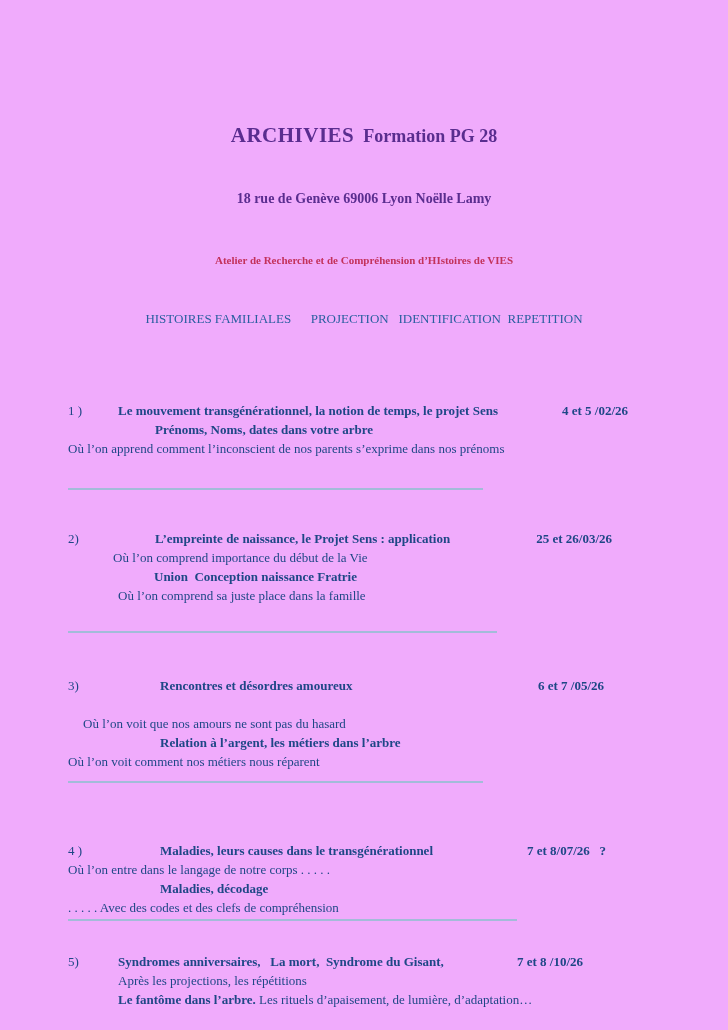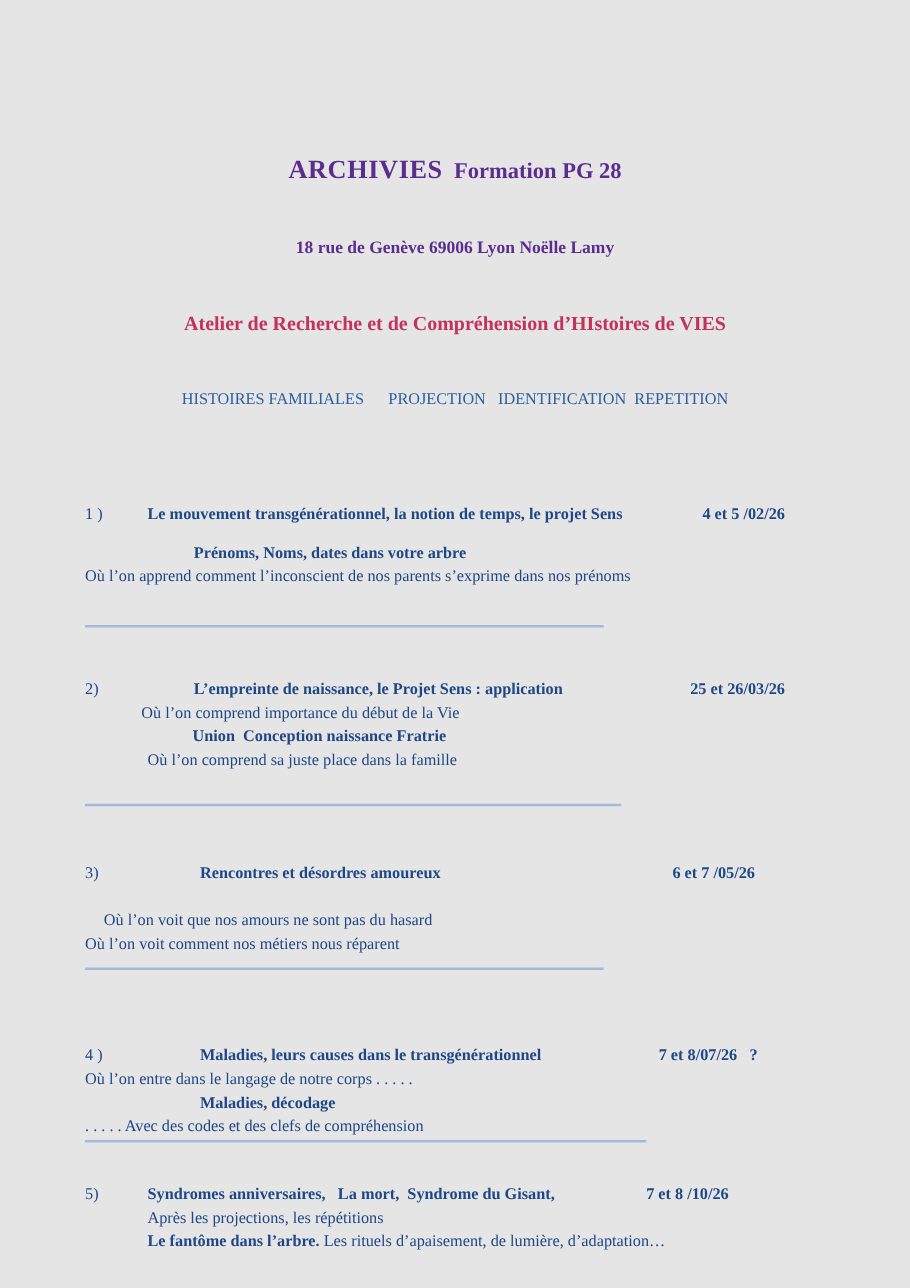--- a/index.html
+++ b/index.html
@@ -8,33 +8,33 @@
     --keywords:#2A5FA0;
     --navy:#1E4786;
     --rule:#A3BBD9;
     --teal:#2E8A8C;
     --email:#222222;
   }
   html,body{margin:0;padding:0;background:#fff;}
   .page{
     position:relative;
     width:728px;height:1030px;
-    background:#e5e5e5;
+    background:#f0abfc;
     font-family:"Liberation Serif","DejaVu Serif",serif;
     color:var(--navy);
     overflow:hidden;
     box-sizing:border-box;
     padding:86px 0 0 68px;
   }
   
   .header{width:728px;margin-left:-68px;text-align:center;white-space:pre;}
   .h-line1{line-height:27px;font-weight:bold;color:var(--purple);font-size:18px;}
   .h-line1 .brand{font-size:21px;letter-spacing:.5px;}
   .h-line2{line-height:26px;font-weight:bold;color:var(--purple);font-size:14px;}
-  .h-line3{line-height:24px;font-weight:bold;color:var(--crimson);font-size:16px;}
+  .h-line3{line-height:24px;font-weight:bold;color:var(--crimson);font-size:11px;}
   .h-line4{line-height:22px;color:var(--keywords);font-size:13px;}
   
   #sections{width:560px;}
   .section{font-size:13px;}
   .line{position:relative;line-height:19px;white-space:pre;}
   .line .seg-b{font-weight:bold;text-align:center;}
   .head .num{position:absolute;left:0;top:0;}
   .head .date{position:absolute;top:0;font-weight:bold;white-space:pre;}
   .rule{height:0;border-top:2px solid var(--rule);}
 </style>
@@ -46,35 +46,36 @@
   <div class="header">
     <div class="h-line1"><span class="brand">ARCHIVIES</span><span>  Formation PG 28</span></div>
     <div class="h-line2">18 rue de Genève 69006 Lyon Noëlle Lamy</div>
     <div class="h-line3">Atelier de Recherche et de Compréhension d’HIstoires de VIES</div>
     <div class="h-line4">HISTOIRES FAMILIALES      PROJECTION   IDENTIFICATION  REPETITION</div>
   </div>
 
   <div id="sections">
       <div class="section" style="margin-top: 35px;">
         <div class="line head" style="padding-left: 50px;"><span class="num">1 )</span><span class="seg-b">Le mouvement transgénérationnel, la notion de temps, le projet Sens</span><span class="date" style="right: 0px;"><span>4 et 5 /02/26</span></span></div>
-        <div class="line" style="padding-left: 87px; margin-top: 12px;"><span class="seg-b">Prénoms, Noms, dates dans votre arbre</span></div>
+        <div class="line" style="padding-left: 87px;"><span class="seg-b">Prénoms, Noms, dates dans votre arbre</span></div>
         <div class="line" style="padding-left: 0px;"><span class="seg">Où l’on apprend comment l’inconscient de nos parents s’exprime dans nos prénoms</span></div>
       </div>
       <div class="rule" style="width: 415px; margin-top: 30px;"></div>
       <div class="section" style="margin-top: 39px;">
-        <div class="line head" style="padding-left: 87px;"><span class="num">2)</span><span class="seg-b">L’empreinte de naissance, le Projet Sens : application</span><span class="date" style="right: 0px;"><span>25 et 26/03/26</span></span></div>
+        <div class="line head" style="padding-left: 87px;"><span class="num">2)</span><span class="seg-b">L’empreinte de naissance, le Projet Sens : application</span><span class="date" style="right: 16px;"><span>25 et 26/03/26</span></span></div>
         <div class="line" style="padding-left: 45px;"><span class="seg">Où l’on comprend importance du début de la Vie</span></div>
         <div class="line" style="padding-left: 86px;"><span class="seg-b">Union  Conception naissance Fratrie</span></div>
         <div class="line" style="padding-left: 50px;"><span class="seg">Où l’on comprend sa juste place dans la famille</span></div>
       </div>
       <div class="rule" style="width: 429px; margin-top: 26px;"></div>
       <div class="section" style="margin-top: 43px;">
         <div class="line head" style="padding-left: 92px;"><span class="num">3)</span><span class="seg-b">Rencontres et désordres amoureux</span><span class="date" style="right: 24px;"><span>6 et 7 /05/26</span></span></div>
         <div class="line" style="padding-left: 0px;">&nbsp;</div>
         <div class="line" style="padding-left: 0px; margin-left: 15px;"><span class="seg">Où l’on voit que nos amours ne sont pas du hasard</span></div>
+        <div class="line" style="padding-left: 92px;"><span class="seg-b">Relation à l’argent, les métiers dans l’arbre</span></div>
         <div class="line" style="padding-left: 0px;"><span class="seg">Où l’on voit comment nos métiers nous réparent</span></div>
       </div>
       <div class="rule" style="width: 415px; margin-top: 10px;"></div>
       <div class="section" style="margin-top: 58px;">
         <div class="line head" style="padding-left: 92px;"><span class="num">4 )</span><span class="seg-b">Maladies, leurs causes dans le transgénérationnel</span><span class="date" style="right: 22px;"><span>7 et 8/07/26</span><span>   ?</span></span></div>
         <div class="line" style="padding-left: 0px;"><span class="seg">Où l’on entre dans le langage de notre corps . . . . .</span></div>
         <div class="line" style="padding-left: 92px;"><span class="seg-b">Maladies, décodage</span></div>
         <div class="line" style="padding-left: 0px;"><span class="seg">. . . . . Avec des codes et des clefs de compréhension</span></div>
       </div>
       <div class="rule" style="width: 449px; margin-top: 2px;"></div>

